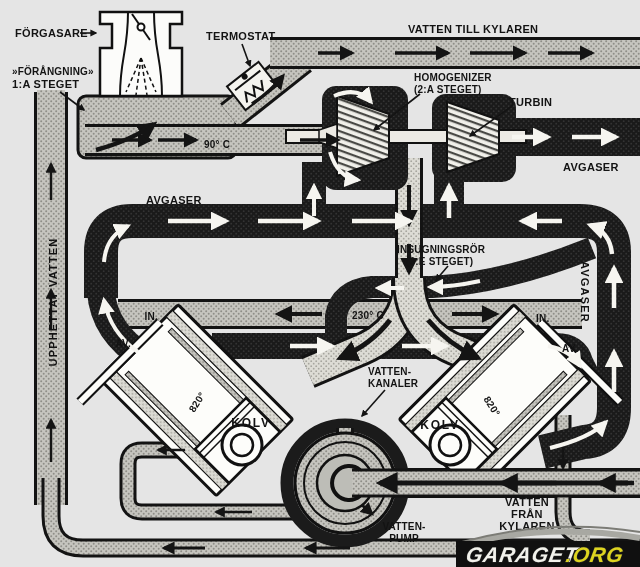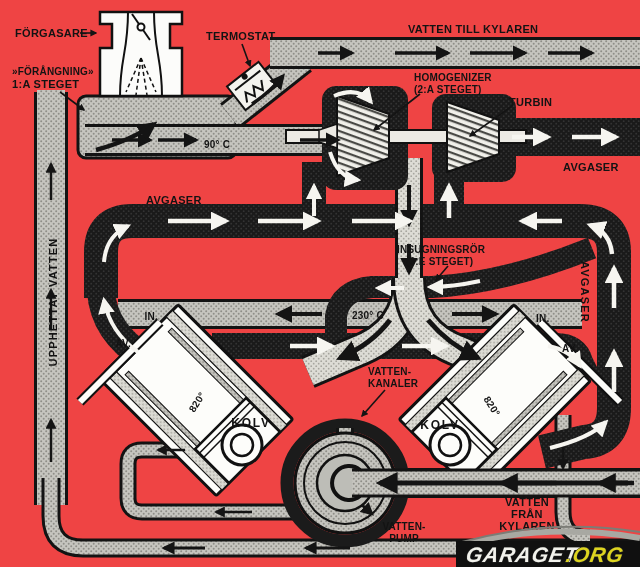--- a/index.html
+++ b/index.html
@@ -1,16 +1,16 @@
 <!DOCTYPE html>
 <html><head>
 <meta charset="utf-8">
 <style>
   html,body{margin:0;padding:0;background:#888;}
-  #stage{position:relative;width:640px;height:567px;background:#ef4444;overflow:hidden;
+  #stage{position:relative;width:640px;height:567px;background:#e5e5e5;overflow:hidden;
          font-family:"Liberation Sans",sans-serif;}
   svg{position:absolute;left:0;top:0;}
   
   .po{fill:none;stroke:#131313;stroke-linejoin:round;}
   .pw{fill:none;stroke:url(#pw);stroke-linejoin:round;}
   .pm{fill:none;stroke:url(#pm);stroke-linejoin:round;}
   .pd{fill:none;stroke:url(#pd);stroke-linejoin:round;}
   
   .aB{fill:none;stroke:#141414;}
   .aW{fill:none;stroke:#f6f5f0;}

